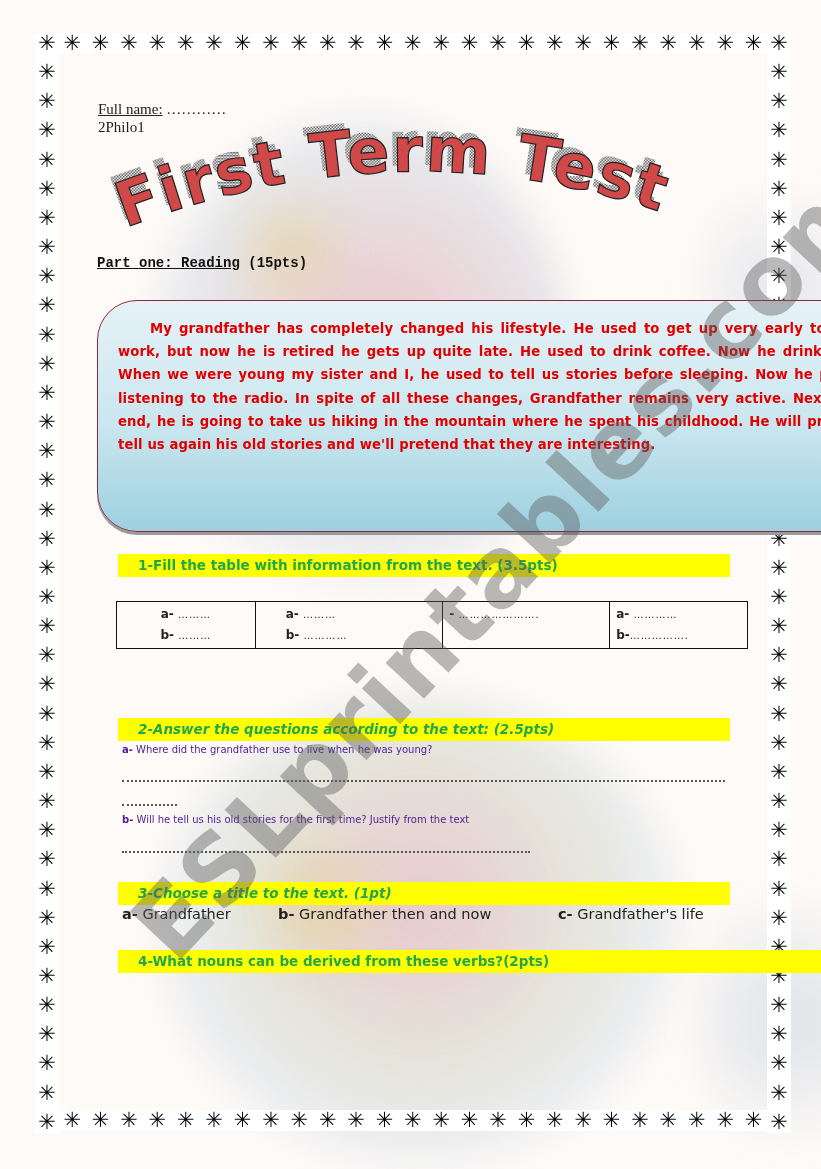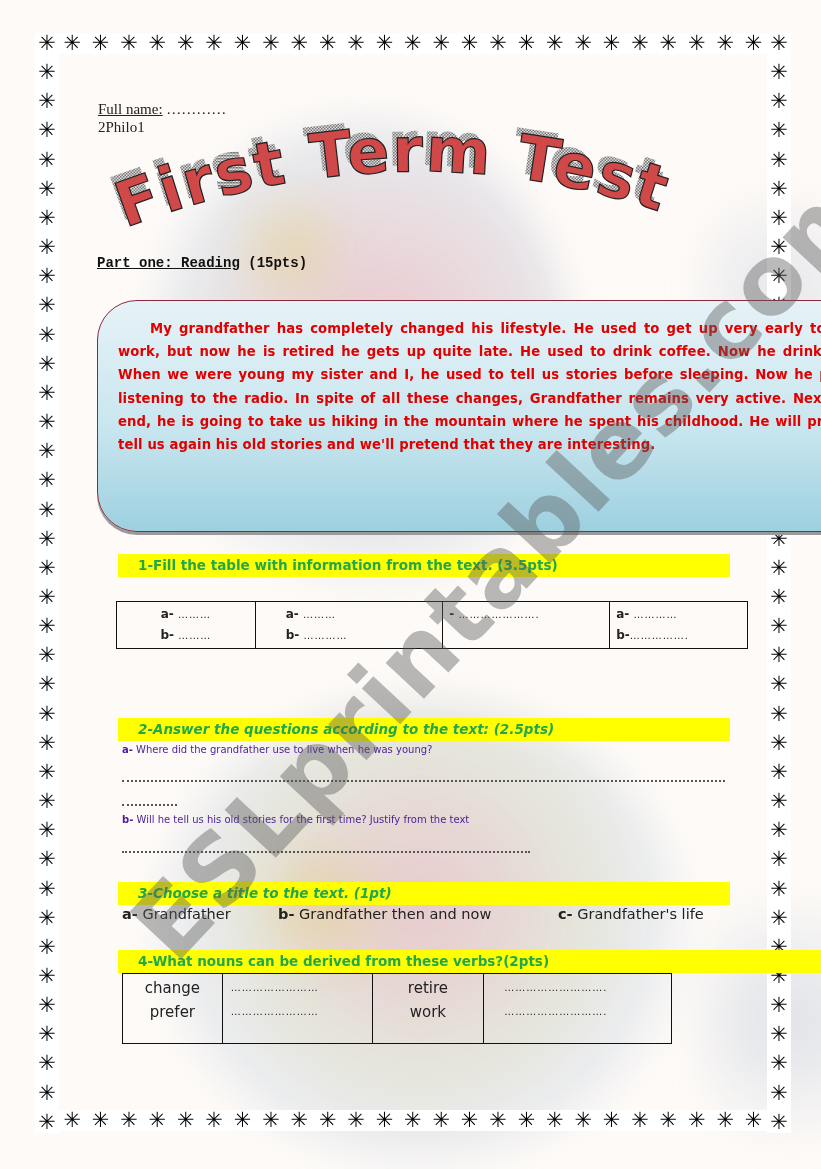--- a/index.html
+++ b/index.html
@@ -321,34 +321,16 @@
 <div class="q-bar italic" style="top:882px; width:612px;">3-Choose a title to the text. (1pt)</div>
 <div class="opts">
   <span class="opt" style="left:0;"><span class="lbl">a-</span><span> Grandfather</span></span>
   <span class="opt" style="left:156px;"><span class="lbl">b-</span><span> Grandfather then and now</span></span>
   <span class="opt" style="left:436px;"><span class="lbl">c-</span><span> Grandfather's life</span></span>
 </div>
 
 <div class="q-bar" style="top:950px; width:732px;">4-What nouns can be derived from these verbs?(2pts)</div>
 <table class="t2">
   <tbody>
-  <tr>
-    <td class="c1 v">
-      <div>change</div>
-      <div>prefer</div>
-    </td>
-    <td class="c2 n">
-      <div>……………………</div>
-      <div>……………………</div>
-    </td>
-    <td class="c3 v">
-      <div>retire</div>
-      <div>work</div>
-    </td>
-    <td class="c4 n" style="padding-left:20px;">
-      <div>……………………….</div>
-      <div>……………………….</div>
-    </td>
-  </tr>
 </tbody>
   </table>
 
 <div class="watermark">ESLprintables.com</div>
 
 </body></html>

